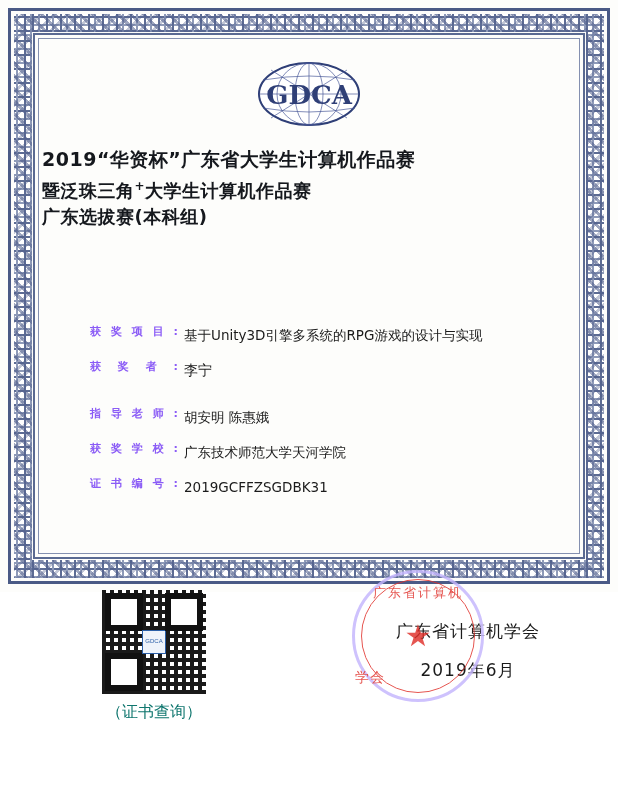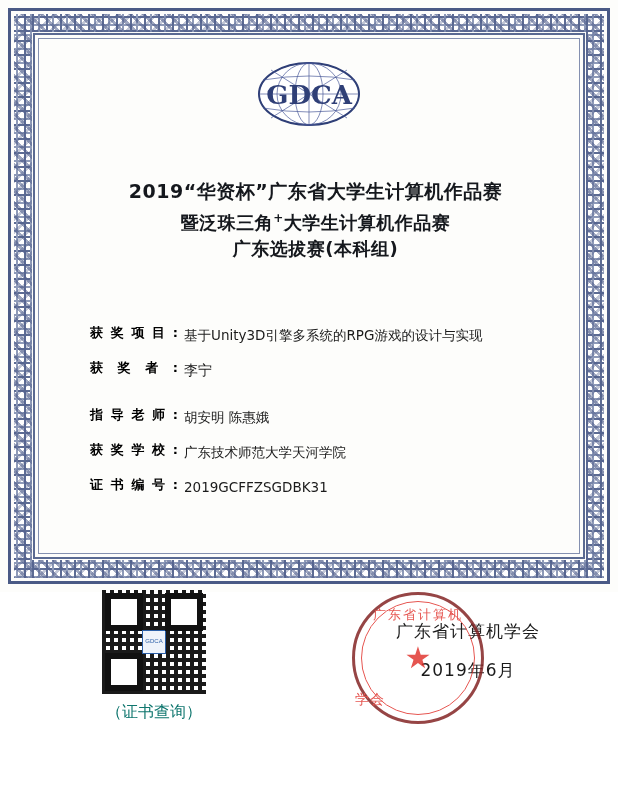--- a/index.html
+++ b/index.html
@@ -82,24 +82,23 @@
     transform: translateX(-50%);
     top: 16px;
     width: 136px;
     height: 72px;
   }
 
   
   .title-block {
     position: absolute;
     top: 104px;
-    left: 13px;
+    left: 0;
     right: 0;
-    text-align: center;
-    margin-top: 32px;
+    text-align: left;
   }
   .title-line {
     font-family: "DejaVu Sans", "Liberation Sans", sans-serif;
     font-weight: bold;
     color: #15181d;
     letter-spacing: 0.5px;
   }
   .title-1 { font-size: 19px; line-height: 27px; }
   .title-2 { font-size: 18px; line-height: 26px; }
   .title-3 { font-size: 18px; line-height: 26px; }
@@ -126,23 +125,23 @@
     left: 48px;
     right: 30px;
   }
   .field-row {
     display: flex;
     align-items: flex-start;
     margin-bottom: 14px;
   }
   .field-label {
     font-family: "DejaVu Sans", "Liberation Sans", sans-serif;
-    font-size: 13px;
+    font-size: 11px;
     font-weight: bold;
-    color: #000000;
+    color: #8b5cf6;
     width: 94px;
     flex: none;
     text-align: justify;
     text-align-last: justify;
     padding-right: 6px;
     box-sizing: border-box;
   }
   .field-value {
     font-family: "DejaVu Sans", "Liberation Sans", sans-serif;
     font-size: 13.5px;
@@ -230,24 +229,24 @@
     text-align: center;
     font-family: "DejaVu Sans", "Liberation Sans", sans-serif;
     color: #1b1b1b;
   }
   .sig-org { font-size: 17px; letter-spacing: 1px; }
   .sig-date { font-size: 17px; margin-top: 16px; letter-spacing: 1px; }
 
   .seal {
     position: absolute;
     right: 92px;
-    top: 550px;
+    top: 528px;
     width: 126px;
     height: 126px;
-    border: 3px solid #7f1d1d;
+    border: 3px solid #c4b5fd;
     border-radius: 50%;
     opacity: .82;
     pointer-events: none;
   }
   .seal-inner {
     position: absolute;
     inset: 6px;
     border: 1px solid #e0302a;
     border-radius: 50%;
   }

